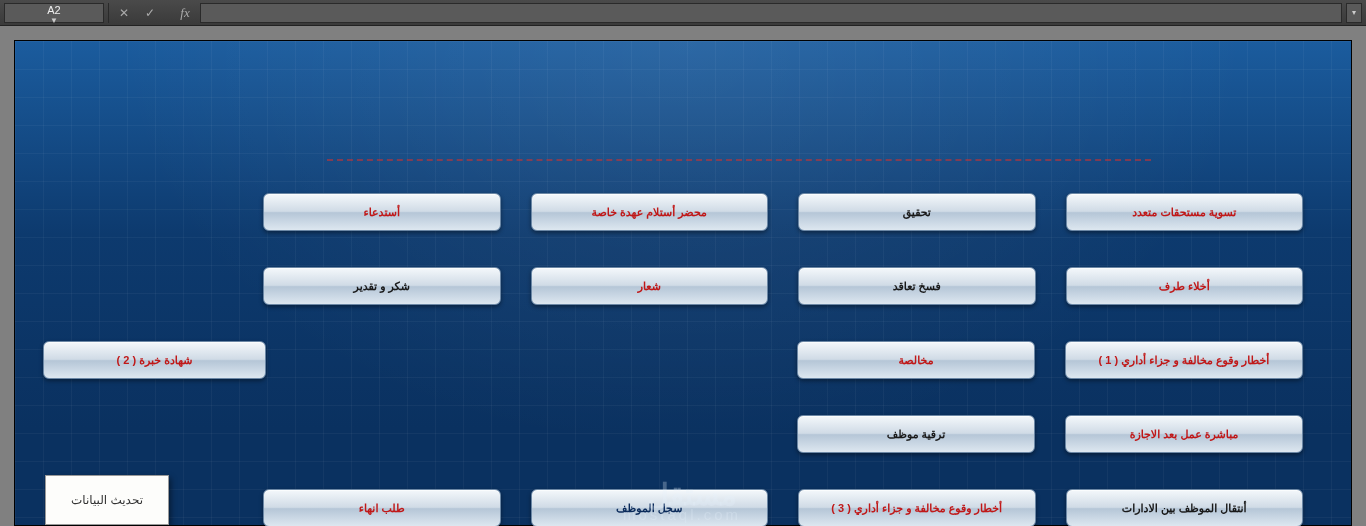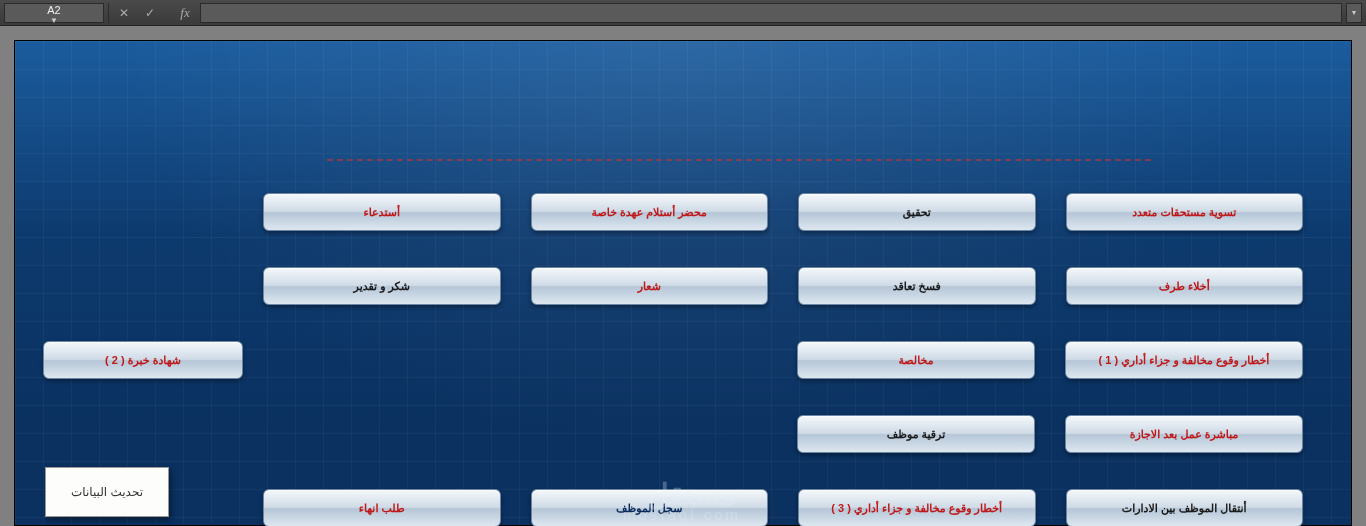--- a/index.html
+++ b/index.html
@@ -136,21 +136,21 @@
 .btn.navy { color: #0a2a5a; }
 .extra-col {
   position: absolute;
   top: 300px;
   right: 1108px;
   width: 200px;
 }
 .update-btn {
   position: absolute;
   left: 30px;
-  bottom: 8px;
+  bottom: 0;
   width: 124px;
   height: 50px;
   background: #fdfdfb;
   border: 1px solid #999;
   box-shadow: 2px 3px 6px rgba(0,0,0,0.45);
   display: flex;
   align-items: center;
   justify-content: center;
   font-size: 12px;
   color: #333;
@@ -283,21 +283,21 @@
           </div>
           <div class="cell">
             <div class="btn red">
               <span>طلب انهاء</span>
             </div>
           </div>
         </div>
       </div>
 
     <div class="extra-col" id="extra">
-        <div class="cell" style="width: 200px; border-radius: 14px;">
+        <div class="cell" style="width: 223px; border-radius: 14px;">
           <div class="btn red">
             <span>شهادة خبرة ( 2 )</span>
           </div>
         </div>
       </div>
 
     <div class="update-btn">
       <span>تحديث البيانات</span>
     </div>
 

